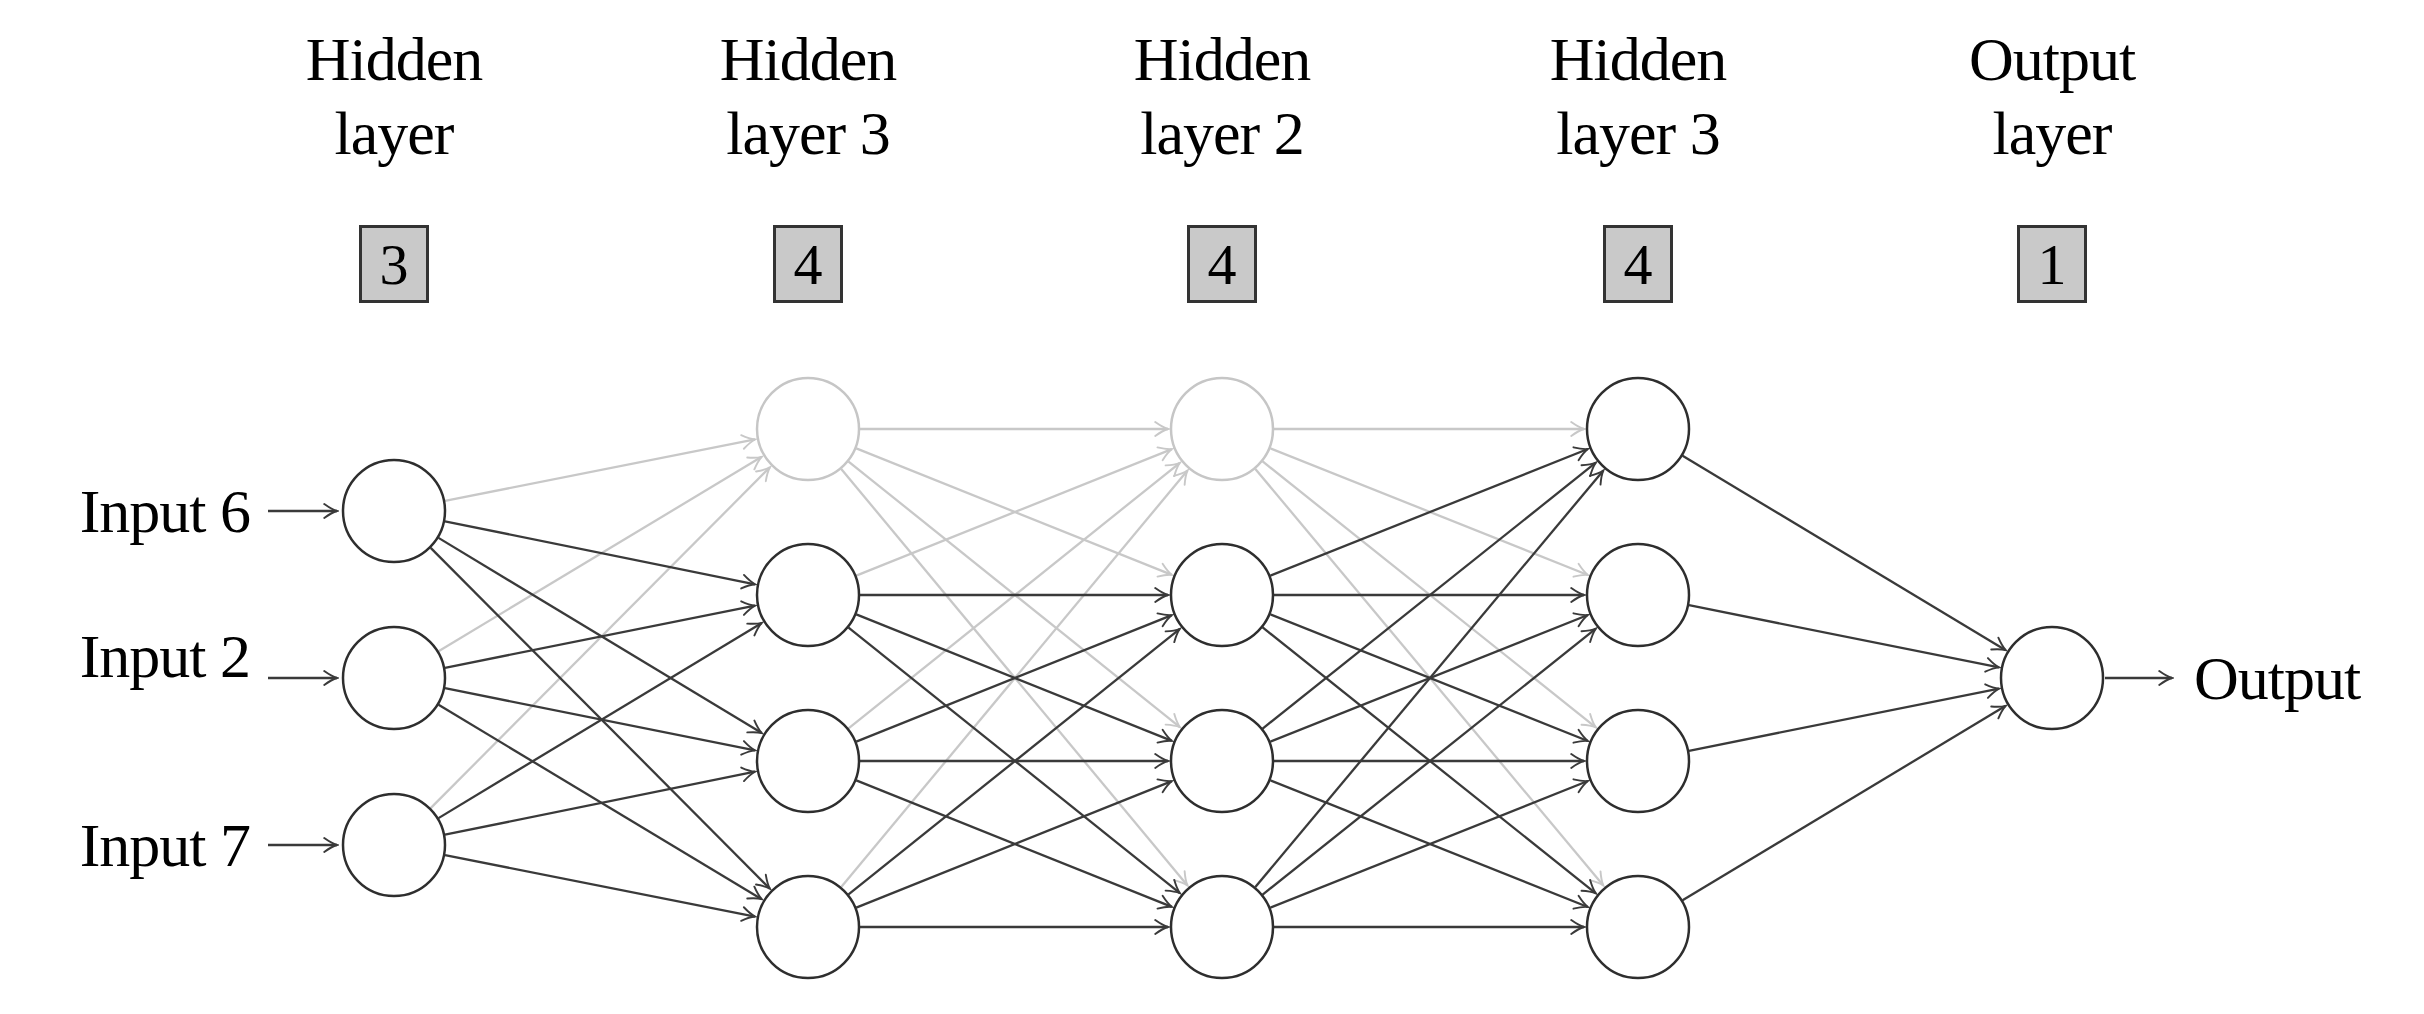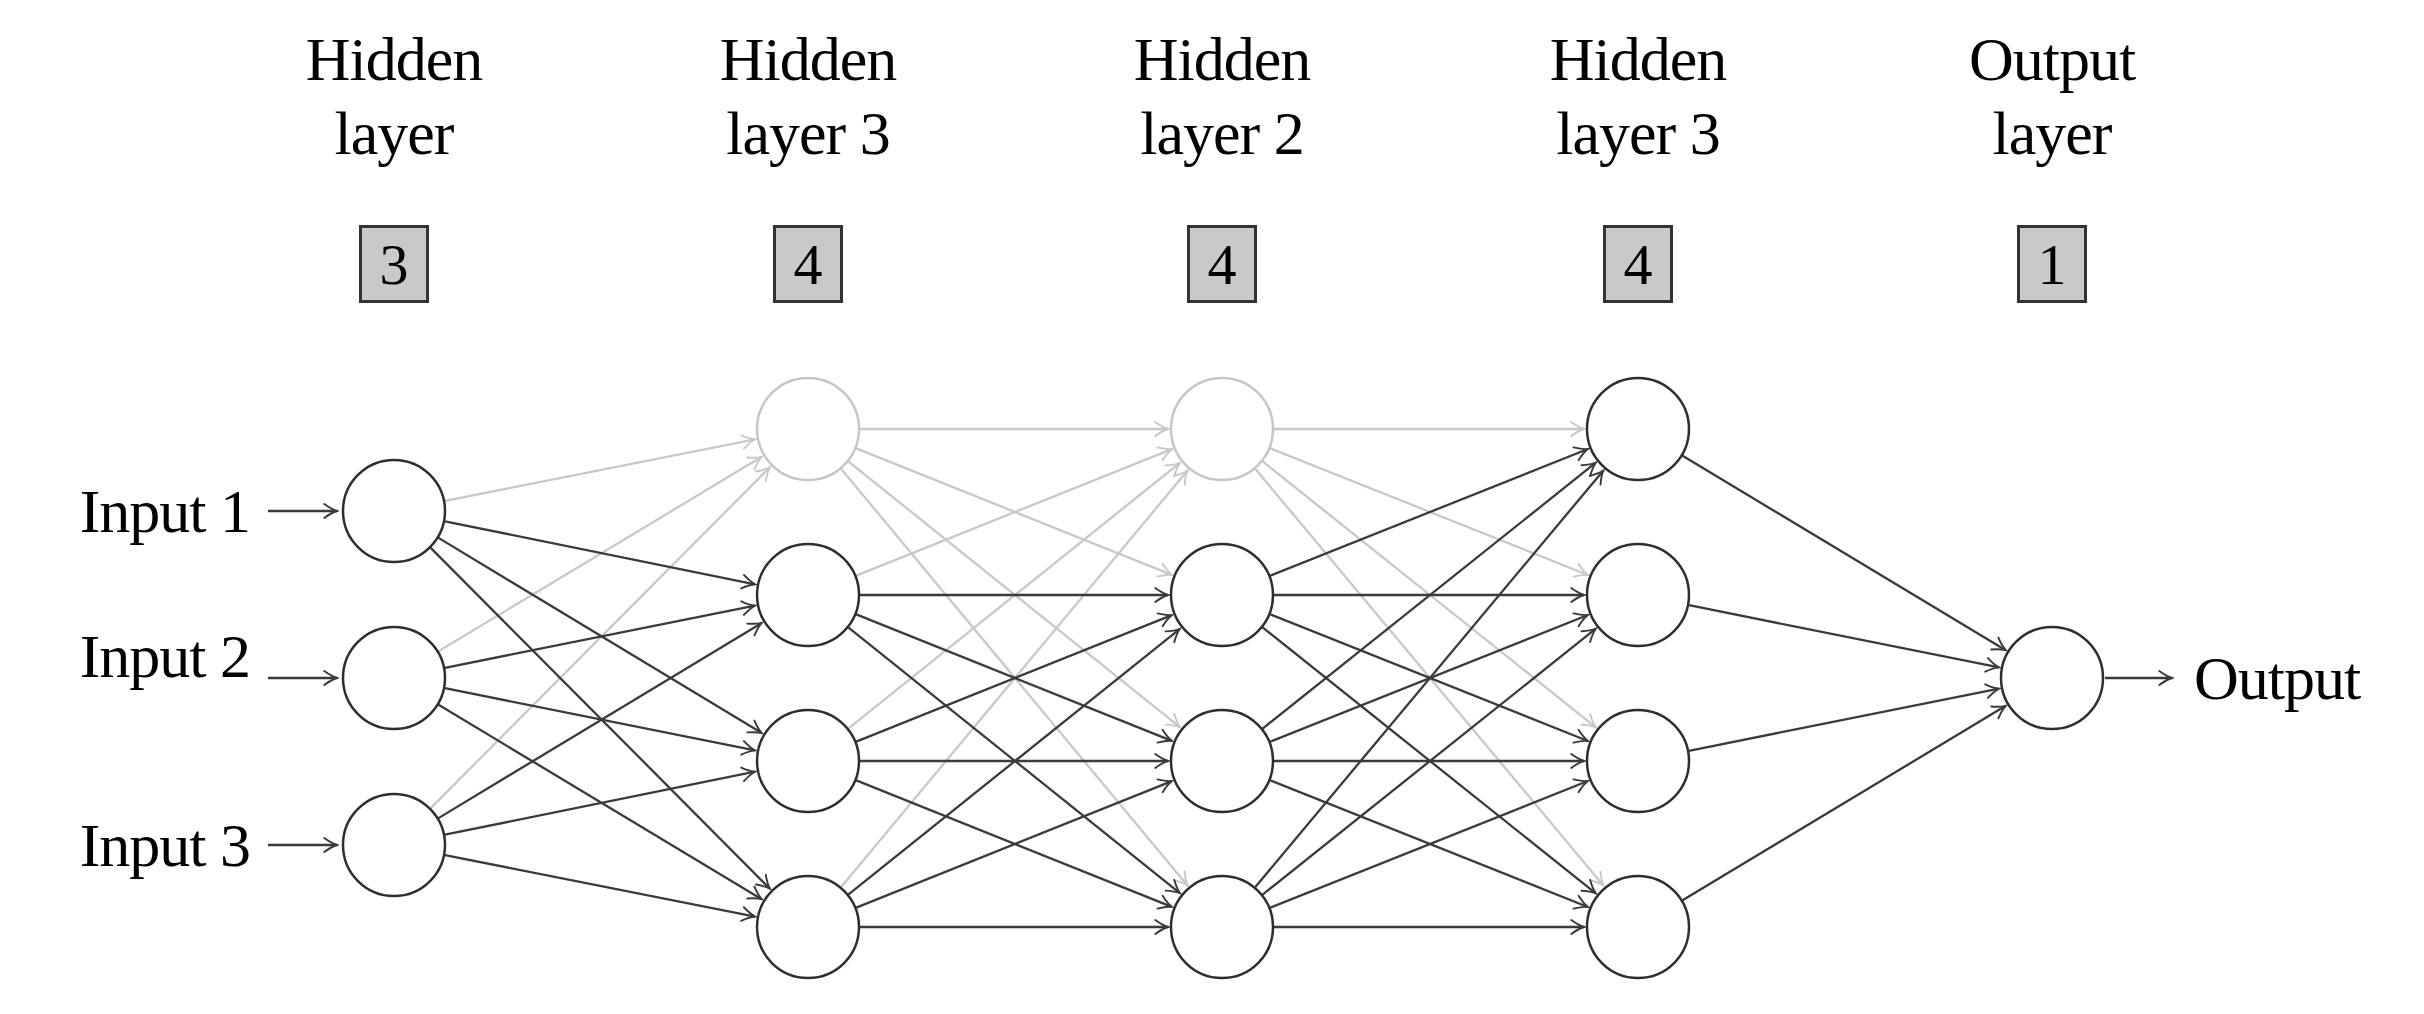--- a/index.html
+++ b/index.html
@@ -156,18 +156,18 @@
       <div class="layer-header" style="left: 1638px;">
         <div>Hidden</div>
         <div>layer 3</div>
       </div>
       <div class="count-badge" style="left: 1638px; background: rgb(201, 201, 201); border: 3px solid rgb(51, 51, 51);">4</div>
       <div class="layer-header" style="left: 2052px;">
         <div>Output</div>
         <div>layer</div>
       </div>
       <div class="count-badge" style="left: 2052px; background: rgb(201, 201, 201); border: 3px solid rgb(51, 51, 51);">1</div>
-      <div class="io-label input" style="top: 467px;">Input 1</div>
+      <div class="io-label input" style="top: 467px;">Input 6</div>
       <div class="io-label input" style="top: 612px;">Input 2</div>
-      <div class="io-label input" style="top: 801px;">Input 3</div>
+      <div class="io-label input" style="top: 801px;">Input 7</div>
       <div class="io-label output" style="top: 634px;">Output</div>
     </div>
 </div>
 
 </body></html>

